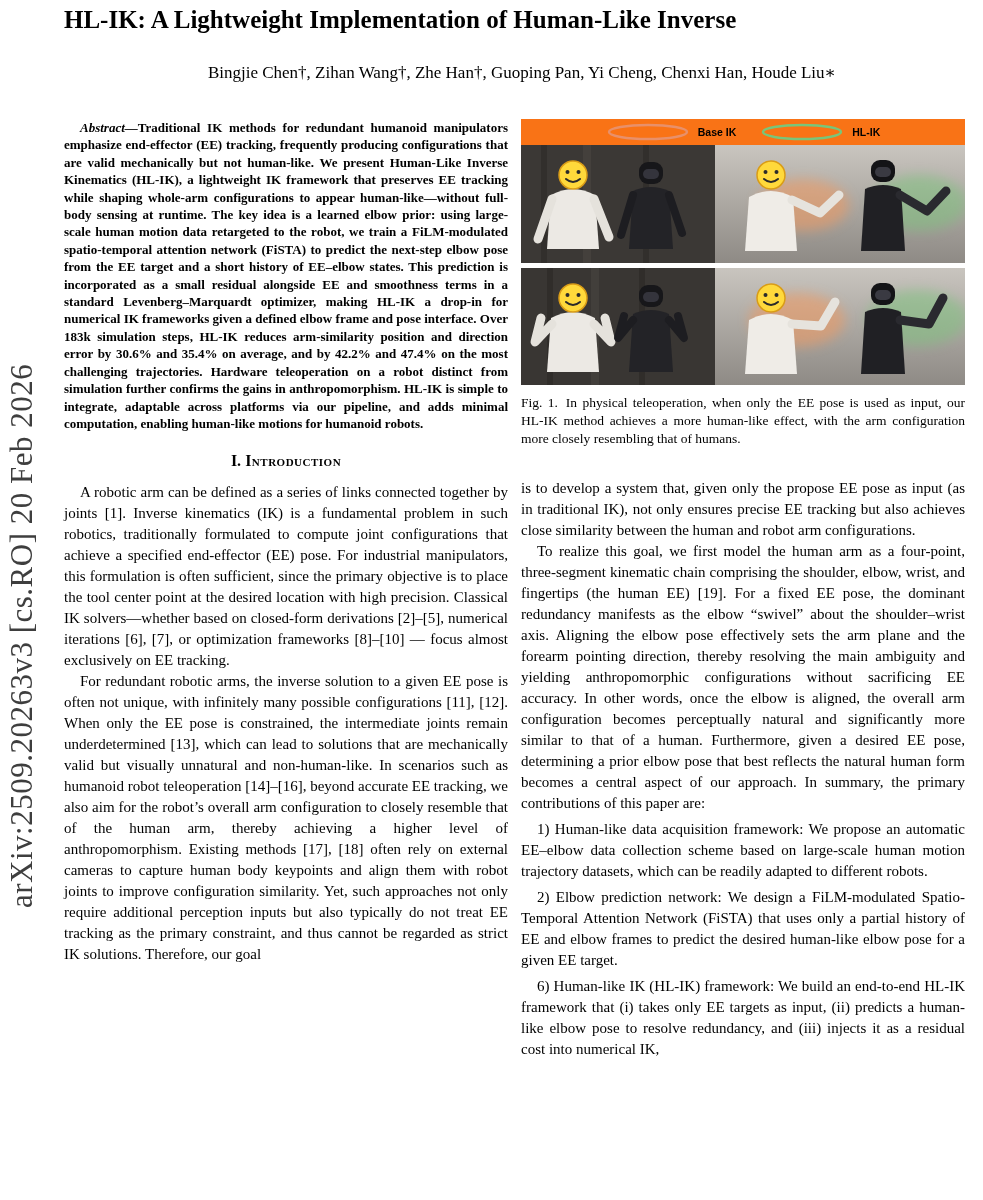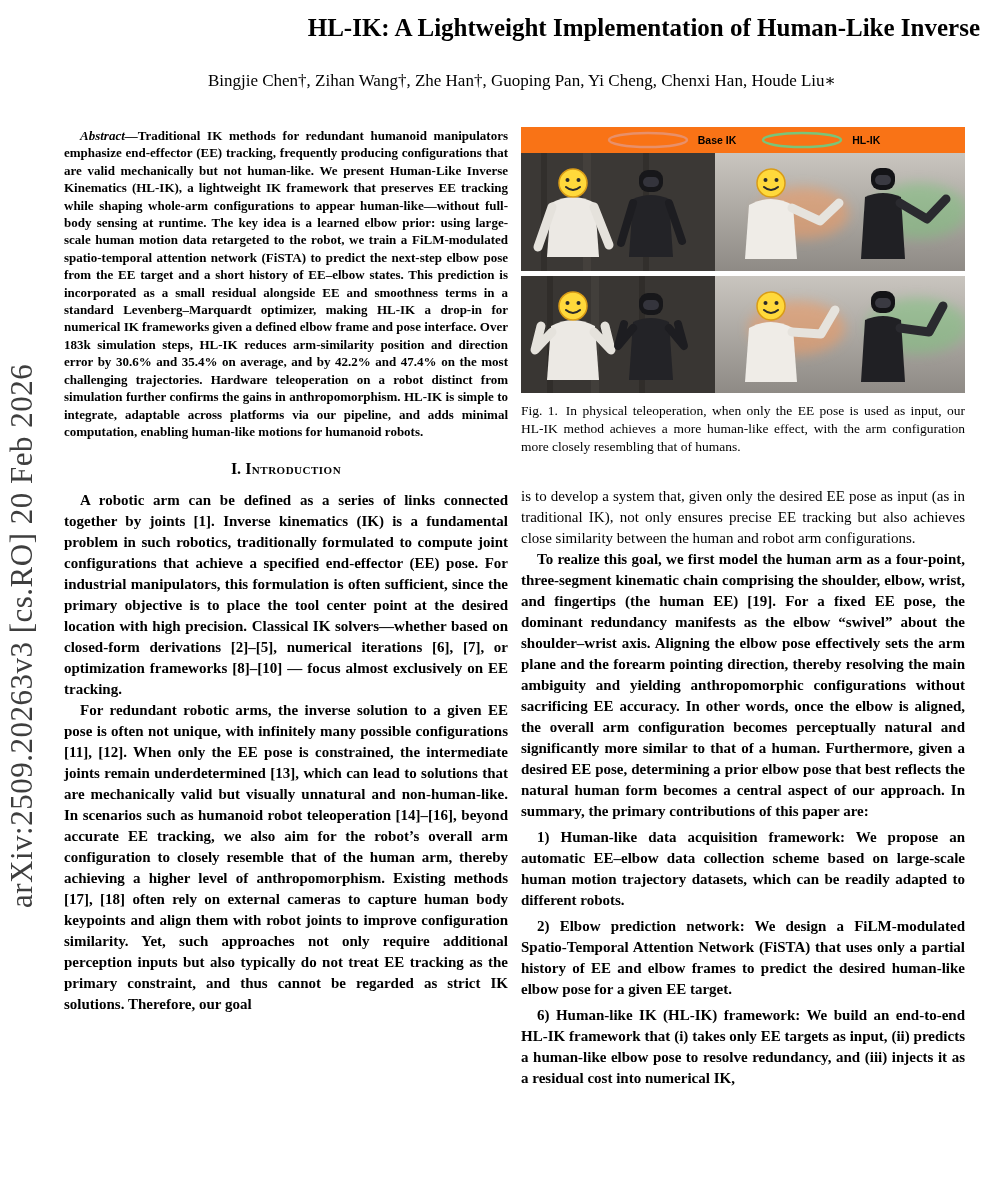--- a/index.html
+++ b/index.html
@@ -8,30 +8,30 @@
     background:#ffffff; color:#000;
     font-family:"Liberation Serif","DejaVu Serif",serif;
     overflow:hidden; position:relative;
   }
   .arxiv-vertical {
     position:absolute; top:908px; left:4px;
     transform-origin:0 0; transform:rotate(-90deg);
     font-size:31px; color:#3e3e3e; white-space:nowrap; letter-spacing:0.5px;
   }
   .content { position:absolute; left:64px; top:0; width:916px; }
-  .title { text-align:right; font-weight:bold; font-size:25px; line-height:33px; padding-top:11px; }
+  .title { text-align:left; font-weight:bold; font-size:25px; line-height:33px; padding-top:3px; }
   .authors { text-align:center; font-size:17px; margin-top:26px; }
   .columns { display:flex; gap:13px; margin-top:36px; }
   .col { width:444px; flex:0 0 444px; }
   .abstract { font-size:13px; font-weight:bold; line-height:17.4px; text-align:justify; text-indent:16px; }
   .abstract-label { font-style:italic; }
   .section-heading { font-weight:bold; font-size:16px; text-align:center; margin:20px 0 12px; }
   .sc { font-variant:small-caps; letter-spacing:0.5px; }
   .body-para { font-size:15px; line-height:21px; text-align:justify; }
-  .indent { text-indent:16px;font-weight:bold; }
+  .indent { text-indent:16px; }
   .contrib { margin-top:5px; }
   .figure1 { margin-bottom:30px; }
   .fig-legend { display:flex; align-items:center; justify-content:center; gap:24px; height:26px; background:#f97316; }
   .legend-item { display:flex; align-items:center; gap:8px; }
   .legend-label { font-family:"Liberation Sans","DejaVu Sans",sans-serif; font-size:10.5px; font-weight:bold; }
   .fig-photo { display:block; width:444px; height:240px; }
   .figcaption { font-size:13.5px; line-height:18px; text-align:justify; margin-top:9px; }
   .fig-label { padding-right:8px; }
 </style>
 </head>
@@ -183,21 +183,21 @@
                 <path d="M379 52 L408 56 L422 30" stroke="#2a2a2f" stroke-width="9" fill="none" stroke-linecap="round" stroke-linejoin="round"></path>
               </g>
             </g>
           </svg>
 
           <figcaption class="figcaption">
             <span class="fig-label">Fig. 1.</span><span>In physical teleoperation, when only the EE pose is used as input, our HL-IK method achieves a more human-like effect, with the arm configuration more closely resembling that of humans.</span>
           </figcaption>
         </figure>
 
-        <p class="body-para">is to develop a system that, given only the desired EE pose as input (as in traditional IK), not only ensures precise EE tracking but also achieves close similarity between the human and robot arm configurations.</p>
+        <p class="body-para">is to develop a system that, given only the propose EE pose as input (as in traditional IK), not only ensures precise EE tracking but also achieves close similarity between the human and robot arm configurations.</p>
         <p class="body-para indent">To realize this goal, we first model the human arm as a four-point, three-segment kinematic chain comprising the shoulder, elbow, wrist, and fingertips (the human EE) [19]. For a fixed EE pose, the dominant redundancy manifests as the elbow “swivel” about the shoulder–wrist axis. Aligning the elbow pose effectively sets the arm plane and the forearm pointing direction, thereby resolving the main ambiguity and yielding anthropomorphic configurations without sacrificing EE accuracy. In other words, once the elbow is aligned, the overall arm configuration becomes perceptually natural and significantly more similar to that of a human. Furthermore, given a desired EE pose, determining a prior elbow pose that best reflects the natural human form becomes a central aspect of our approach. In summary, the primary contributions of this paper are:</p>
         <p class="body-para indent contrib">1) Human-like data acquisition framework: We propose an automatic EE–elbow data collection scheme based on large-scale human motion trajectory datasets, which can be readily adapted to different robots.</p>
         <p class="body-para indent contrib">2) Elbow prediction network: We design a FiLM-modulated Spatio-Temporal Attention Network (FiSTA) that uses only a partial history of EE and elbow frames to predict the desired human-like elbow pose for a given EE target.</p>
         <p class="body-para indent contrib">6) Human-like IK (HL-IK) framework: We build an end-to-end HL-IK framework that (i) takes only EE targets as input, (ii) predicts a human-like elbow pose to resolve redundancy, and (iii) injects it as a residual cost into numerical IK,</p>
       </div>
 
     </div>
   </div>
 </div>
 

